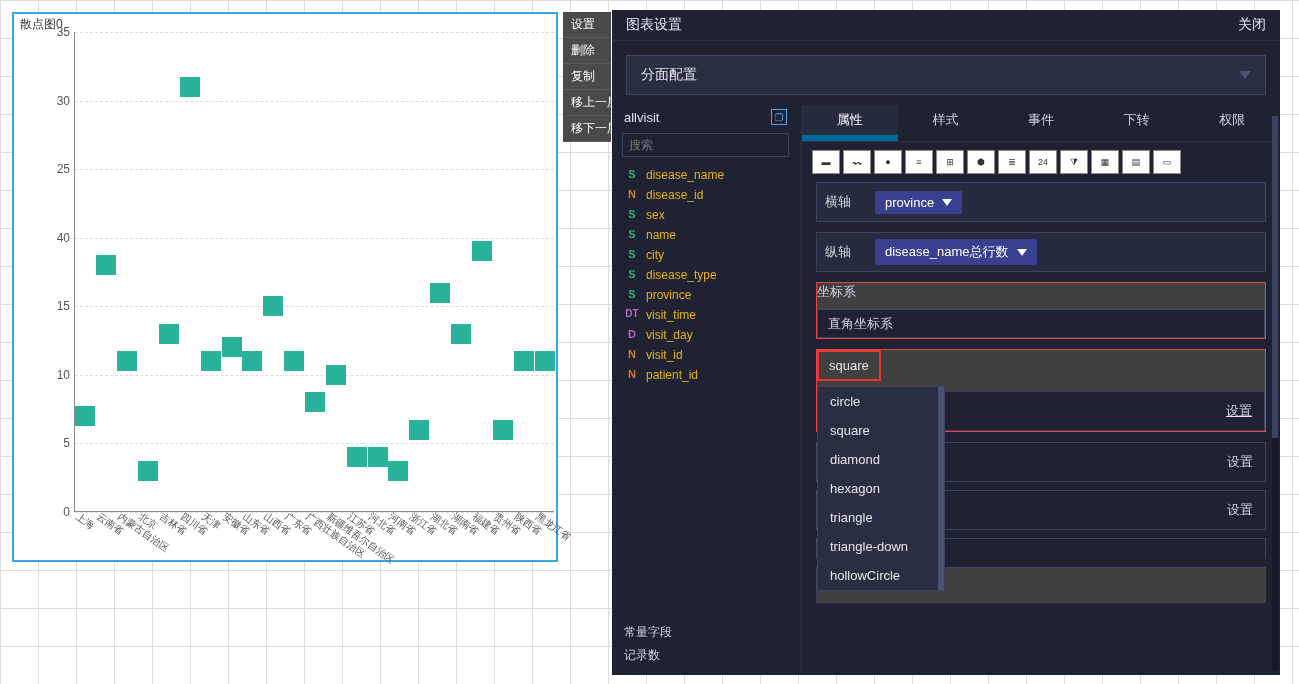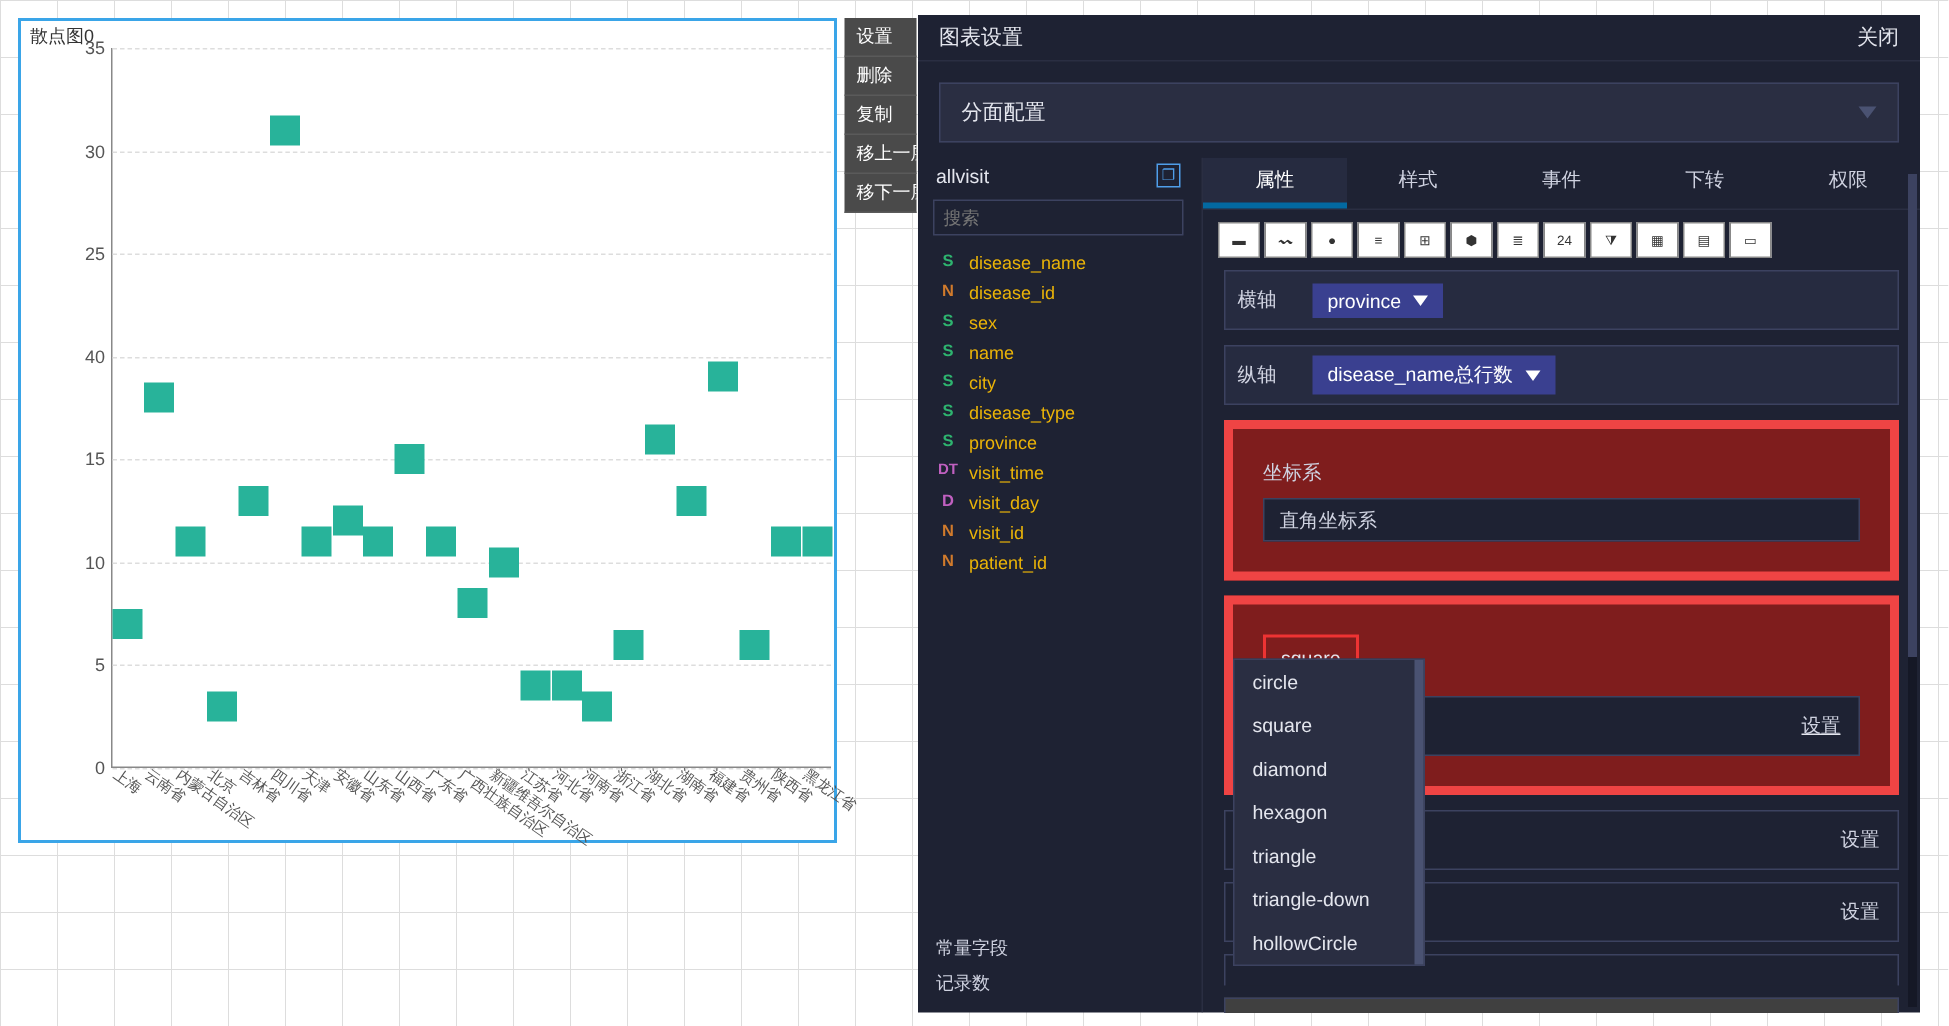--- a/index.html
+++ b/index.html
@@ -60,32 +60,32 @@
 .ftype.D { color: #c060c0; }
 .ftype.DT { color: #c060c0; font-size: 10px; }
 .fname { color: #eab308; }
 .meta-links { padding: 8px 6px; font-size: 12px; color: #cfd2e0; }
 .meta-links div { padding: 3px 0; cursor: pointer; }
 
 
 .cfg-col { flex: 1; display: flex; flex-direction: column; overflow: hidden; }
 .tabs { display: flex; border-bottom: 1px solid #2a2e42; }
 .tab { flex: 1; text-align: center; padding: 6px 0; font-size: 13px; cursor: pointer; color: #cfd2e0; }
-.tab.active { color: #fff; border-bottom: 4px solid #0369a1; background: #262b40; }
+.tab.active { color: #fff; border-bottom: 6px solid #0369a1; background: #262b40; }
 .thumbs { display: flex; gap: 3px; padding: 8px 10px; flex-wrap: wrap; }
 .thumb { width: 28px; height: 24px; background: #fff; border: 1px solid #888; cursor: pointer; display: inline-flex; align-items: center; justify-content: center; font-size: 9px; color: #333; }
 .thumb.number { background: #fff; }
 .cfg-body { flex: 1; overflow: auto; padding: 0 14px 14px 14px; position: relative; }
 .axis-row { display: flex; align-items: center; background: #262b40; border: 1px solid #3c4260; margin-bottom: 10px; }
 .axis-label { width: 52px; padding: 10px 8px; font-size: 13px; color: #cfd2e0; }
 .axis-chips { flex: 1; padding: 6px; }
 .chip { display: inline-flex; align-items: center; gap: 8px; background: #3a4090; color: #fff; padding: 4px 10px; font-size: 13px; cursor: pointer; }
 .chip .caret { width: 0; height: 0; border-left: 5px solid transparent; border-right: 5px solid transparent; border-top: 7px solid #fff; }
 
-.section { border: 6px solid #ef4444; padding: 20px; margin-bottom: 10px; background: #7f1d1d; }
+.section { border: 1px solid #ef4444; padding: 0; margin-bottom: 10px; background: #404040; }
 .section-label { font-size: 13px; color: #cfd2e0; margin-bottom: 8px; }
 .section-input { width: 100%; border: 1px solid #3c4260; background: #1e2233; color: #cfd2e0; padding: 6px 10px; font-size: 13px; }
 
 .shape-group { position: relative; text-decoration: underline; }
 .shape-current { display: inline-block; border: 2px solid #e33; padding: 6px 10px; font-size: 13px; margin-bottom: 6px; cursor: pointer; }
 .shape-dd {
   position: absolute; left: 0; top: 36px; width: 128px; background: #2a2e42; border: 1px solid #3c4260; z-index: 10;
 }
 .shape-dd:after { content: ""; position: absolute; right: 0; top: 0; bottom: 0; width: 6px; background: #4a5272; }
 .shape-opt { padding: 7px 12px; font-size: 13px; cursor: pointer; }

